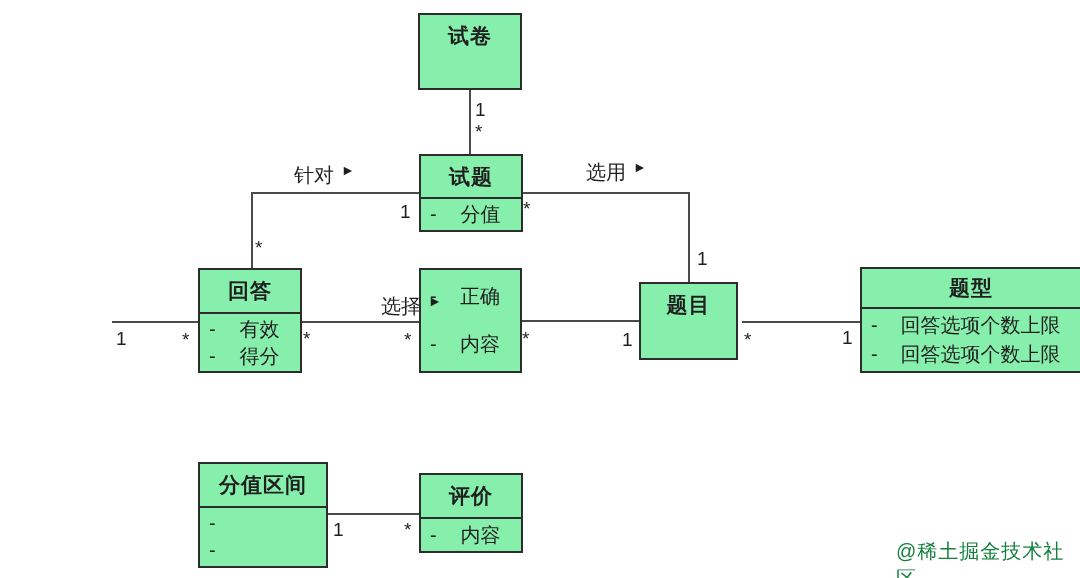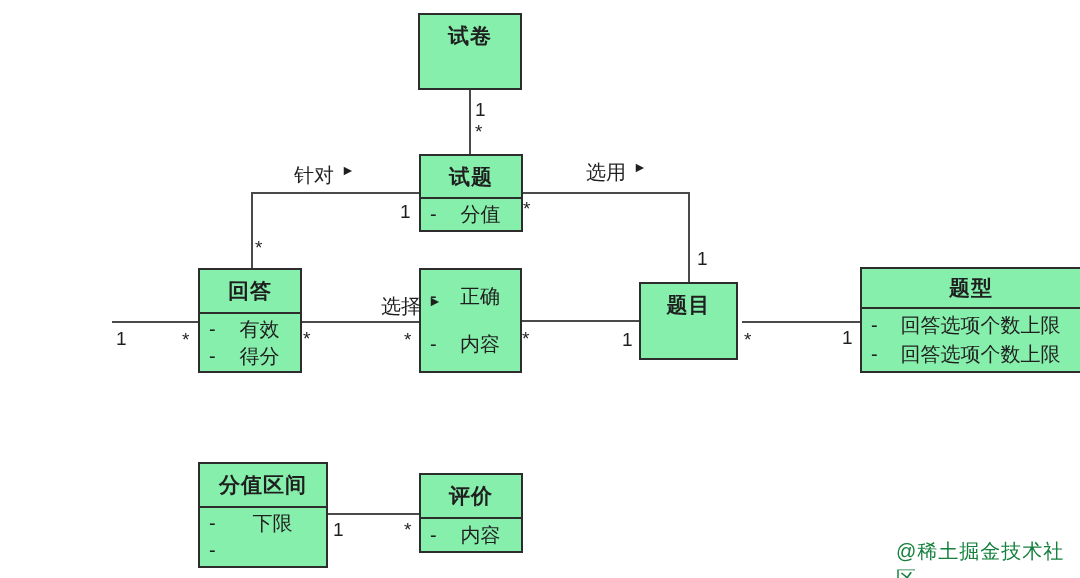--- a/index.html
+++ b/index.html
@@ -198,21 +198,20 @@
         <span class="attr-name">回答选项个数上限</span>
       </div>
     </div>
   </div>
 
   <div class="uml-class with-attrs" id="cls-range">
     <div class="uml-title">分值区间</div>
     <div class="uml-attrs">
       <div class="attr-row">
         <span class="attr-marker">-</span>
-        <span class="attr-name">下限</span>
       </div>
       <div class="attr-row">
         <span class="attr-marker">-</span>
       </div>
     </div>
   </div>
 
   <div class="uml-class with-attrs" id="cls-eval">
     <div class="uml-title">评价</div>
     <div class="uml-attrs">

